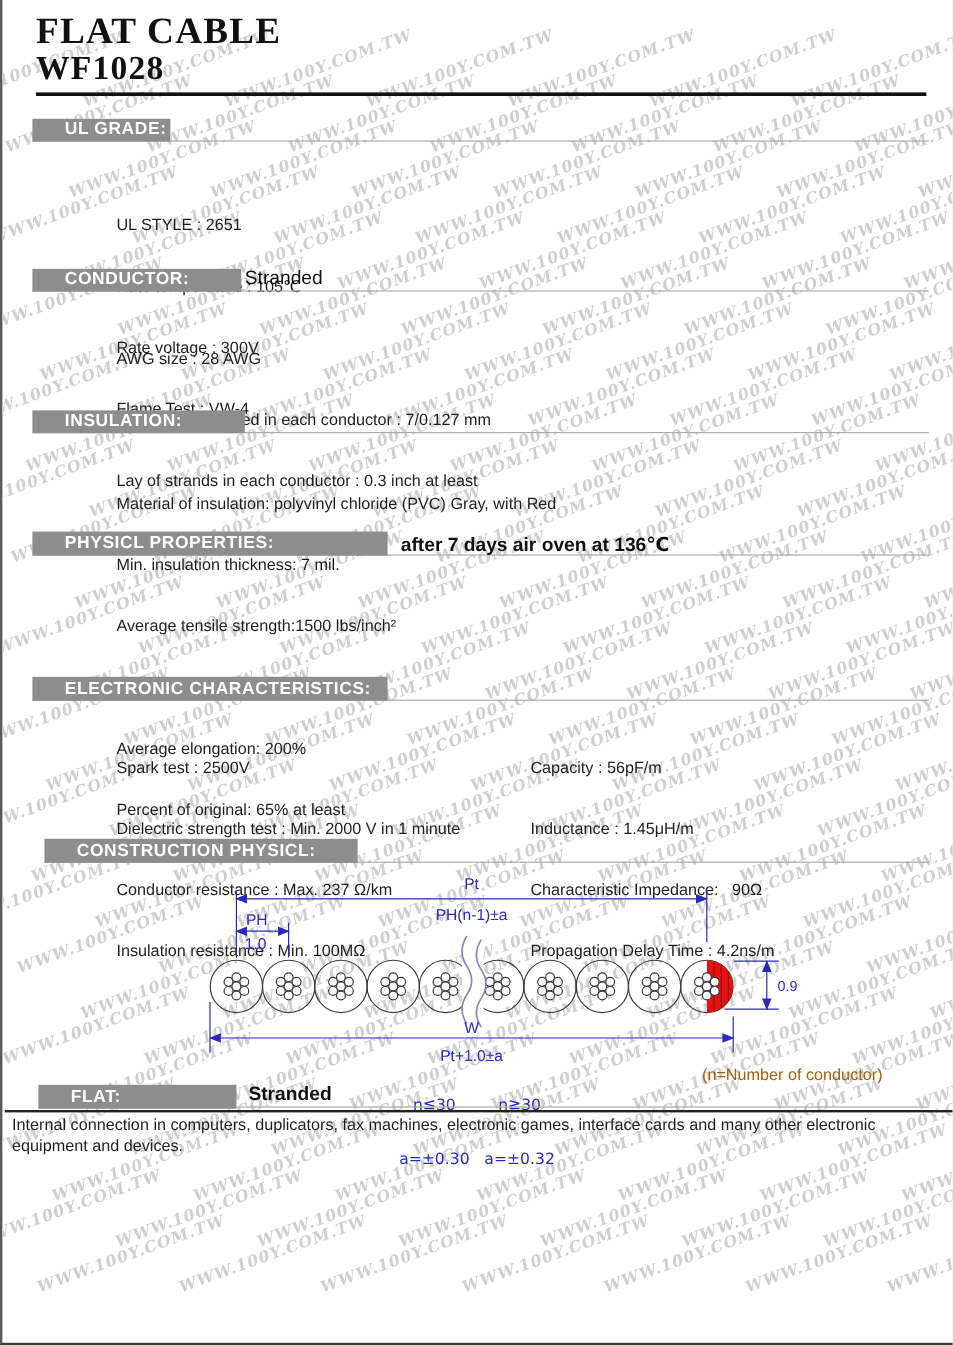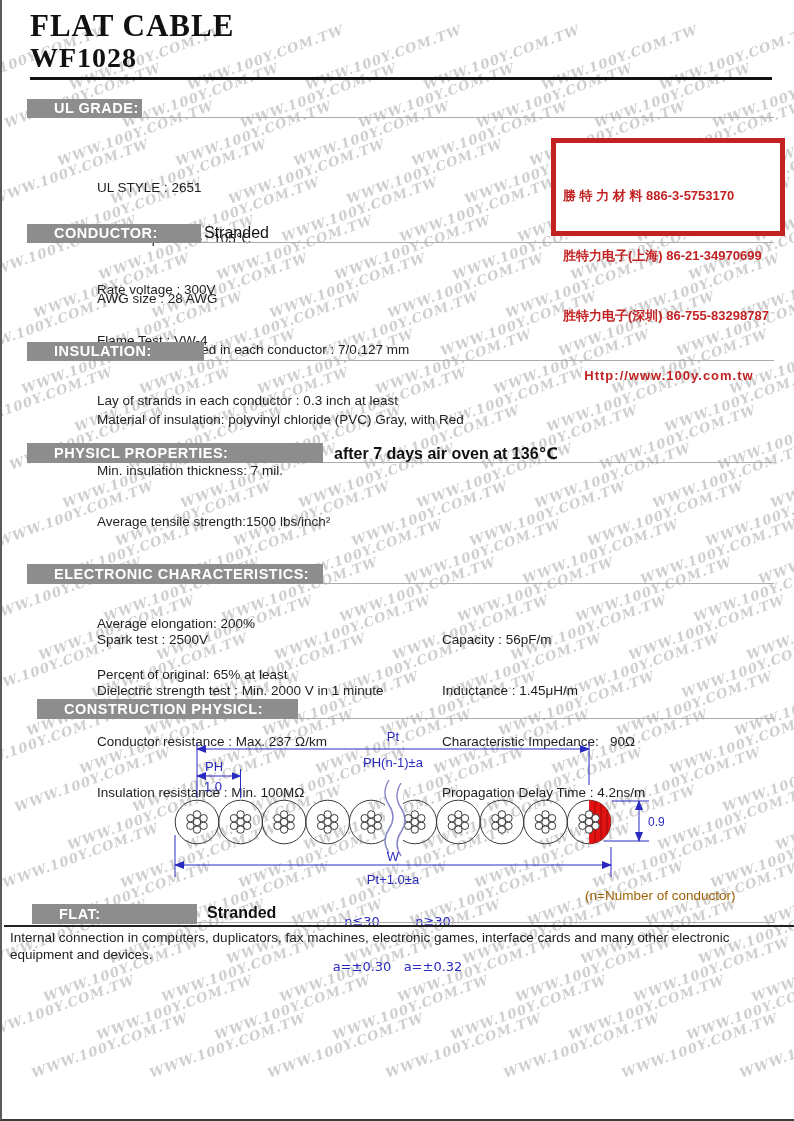--- a/index.html
+++ b/index.html
@@ -249,26 +249,20 @@
 
   <div class="banner-line" style="left:25px;top:117px;width:747px;"></div>
   <div class="banner" style="left:25px;top:99px;width:115px;height:19px;">UL GRADE:</div>
   <div class="spec" style="left:95px;top:145px;">
     <div>UL STYLE : 2651</div>
     <div>Rate temperature : 105℃</div>
     <div>Rate voltage : 300V</div>
     <div>Flame Test : VW-4</div>
   </div>
 
-  <div class="redbox">
-    <div>勝 特 力 材 料 886-3-5753170</div>
-    <div>胜特力电子(上海) 86-21-34970699</div>
-    <div>胜特力电子(深圳) 86-755-83298787</div>
-    <div class="url">Http://www.100y.com.tw</div>
-  </div>
 
   <div class="banner-line" style="left:25px;top:242px;width:747px;"></div>
   <div class="banner" style="left:25px;top:224px;width:174px;height:19px;">CONDUCTOR:</div>
   <div class="side-label" style="left:202px;top:224px;">Stranded</div>
   <div class="spec" style="left:95px;top:256px;">
     <div>AWG size : 28 AWG</div>
     <div>Number of stranded in each conductor : 7/0.127 mm</div>
     <div>Lay of strands in each conductor : 0.3 inch at least</div>
     <div>Cross section area : 156 mil.</div>
   </div>

